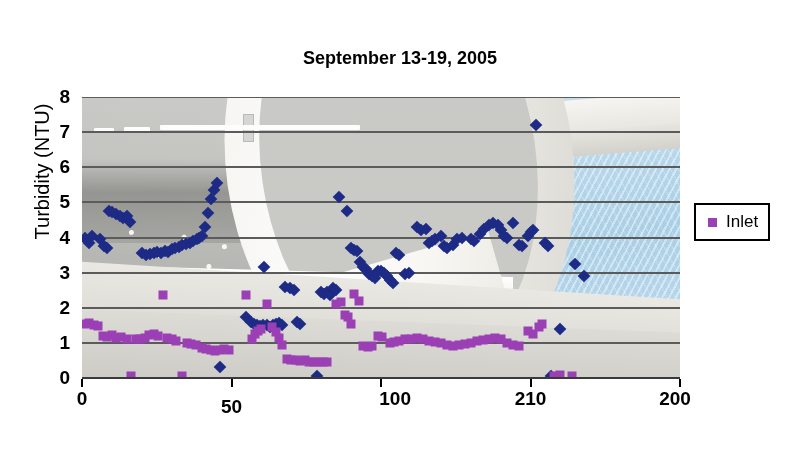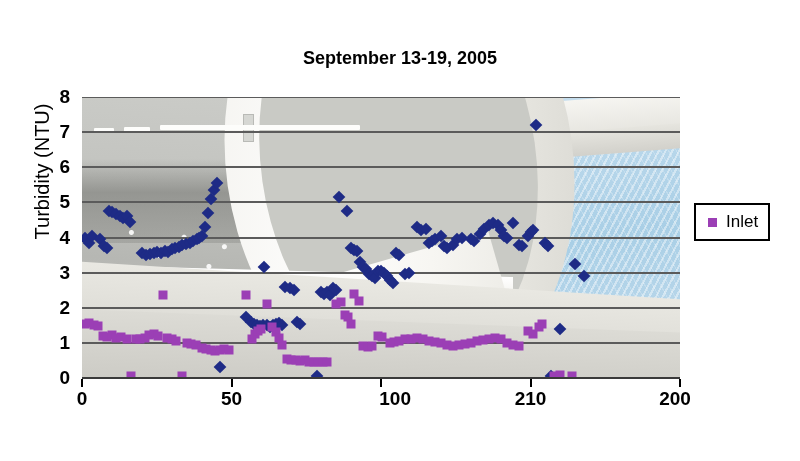--- a/index.html
+++ b/index.html
@@ -414,21 +414,21 @@
       <div class="ylab" style="left: 44px; top: 296.75px;">2</div>
       <div class="ylab" style="left: 44px; top: 261.625px;">3</div>
       <div class="ylab" style="left: 44px; top: 226.5px;">4</div>
       <div class="ylab" style="left: 44px; top: 191.375px;">5</div>
       <div class="ylab" style="left: 44px; top: 156.25px;">6</div>
       <div class="ylab" style="left: 44px; top: 121.125px;">7</div>
       <div class="ylab" style="left: 44px; top: 86px;">8</div>
     </div>
   <div id="xticklabels">
       <div class="xlab" style="left: 52px;">0</div>
-      <div class="xlab" style="left: 201.5px;">50</div>
+      <div class="xlab" style="left: 201.5px; margin-top: 8px;">50</div>
       <div class="xlab" style="left: 351px; text-align: right;">100</div>
       <div class="xlab" style="left: 500.5px;">210</div>
       <div class="xlab" style="left: 645px;">200</div>
     </div>
   <div id="xtickmarks">
       <div class="tick" style="left: 81px;"></div>
       <div class="tick" style="left: 230.5px;"></div>
       <div class="tick" style="left: 380px;"></div>
       <div class="tick" style="left: 529.5px;"></div>
       <div class="tick" style="left: 679px;"></div>

